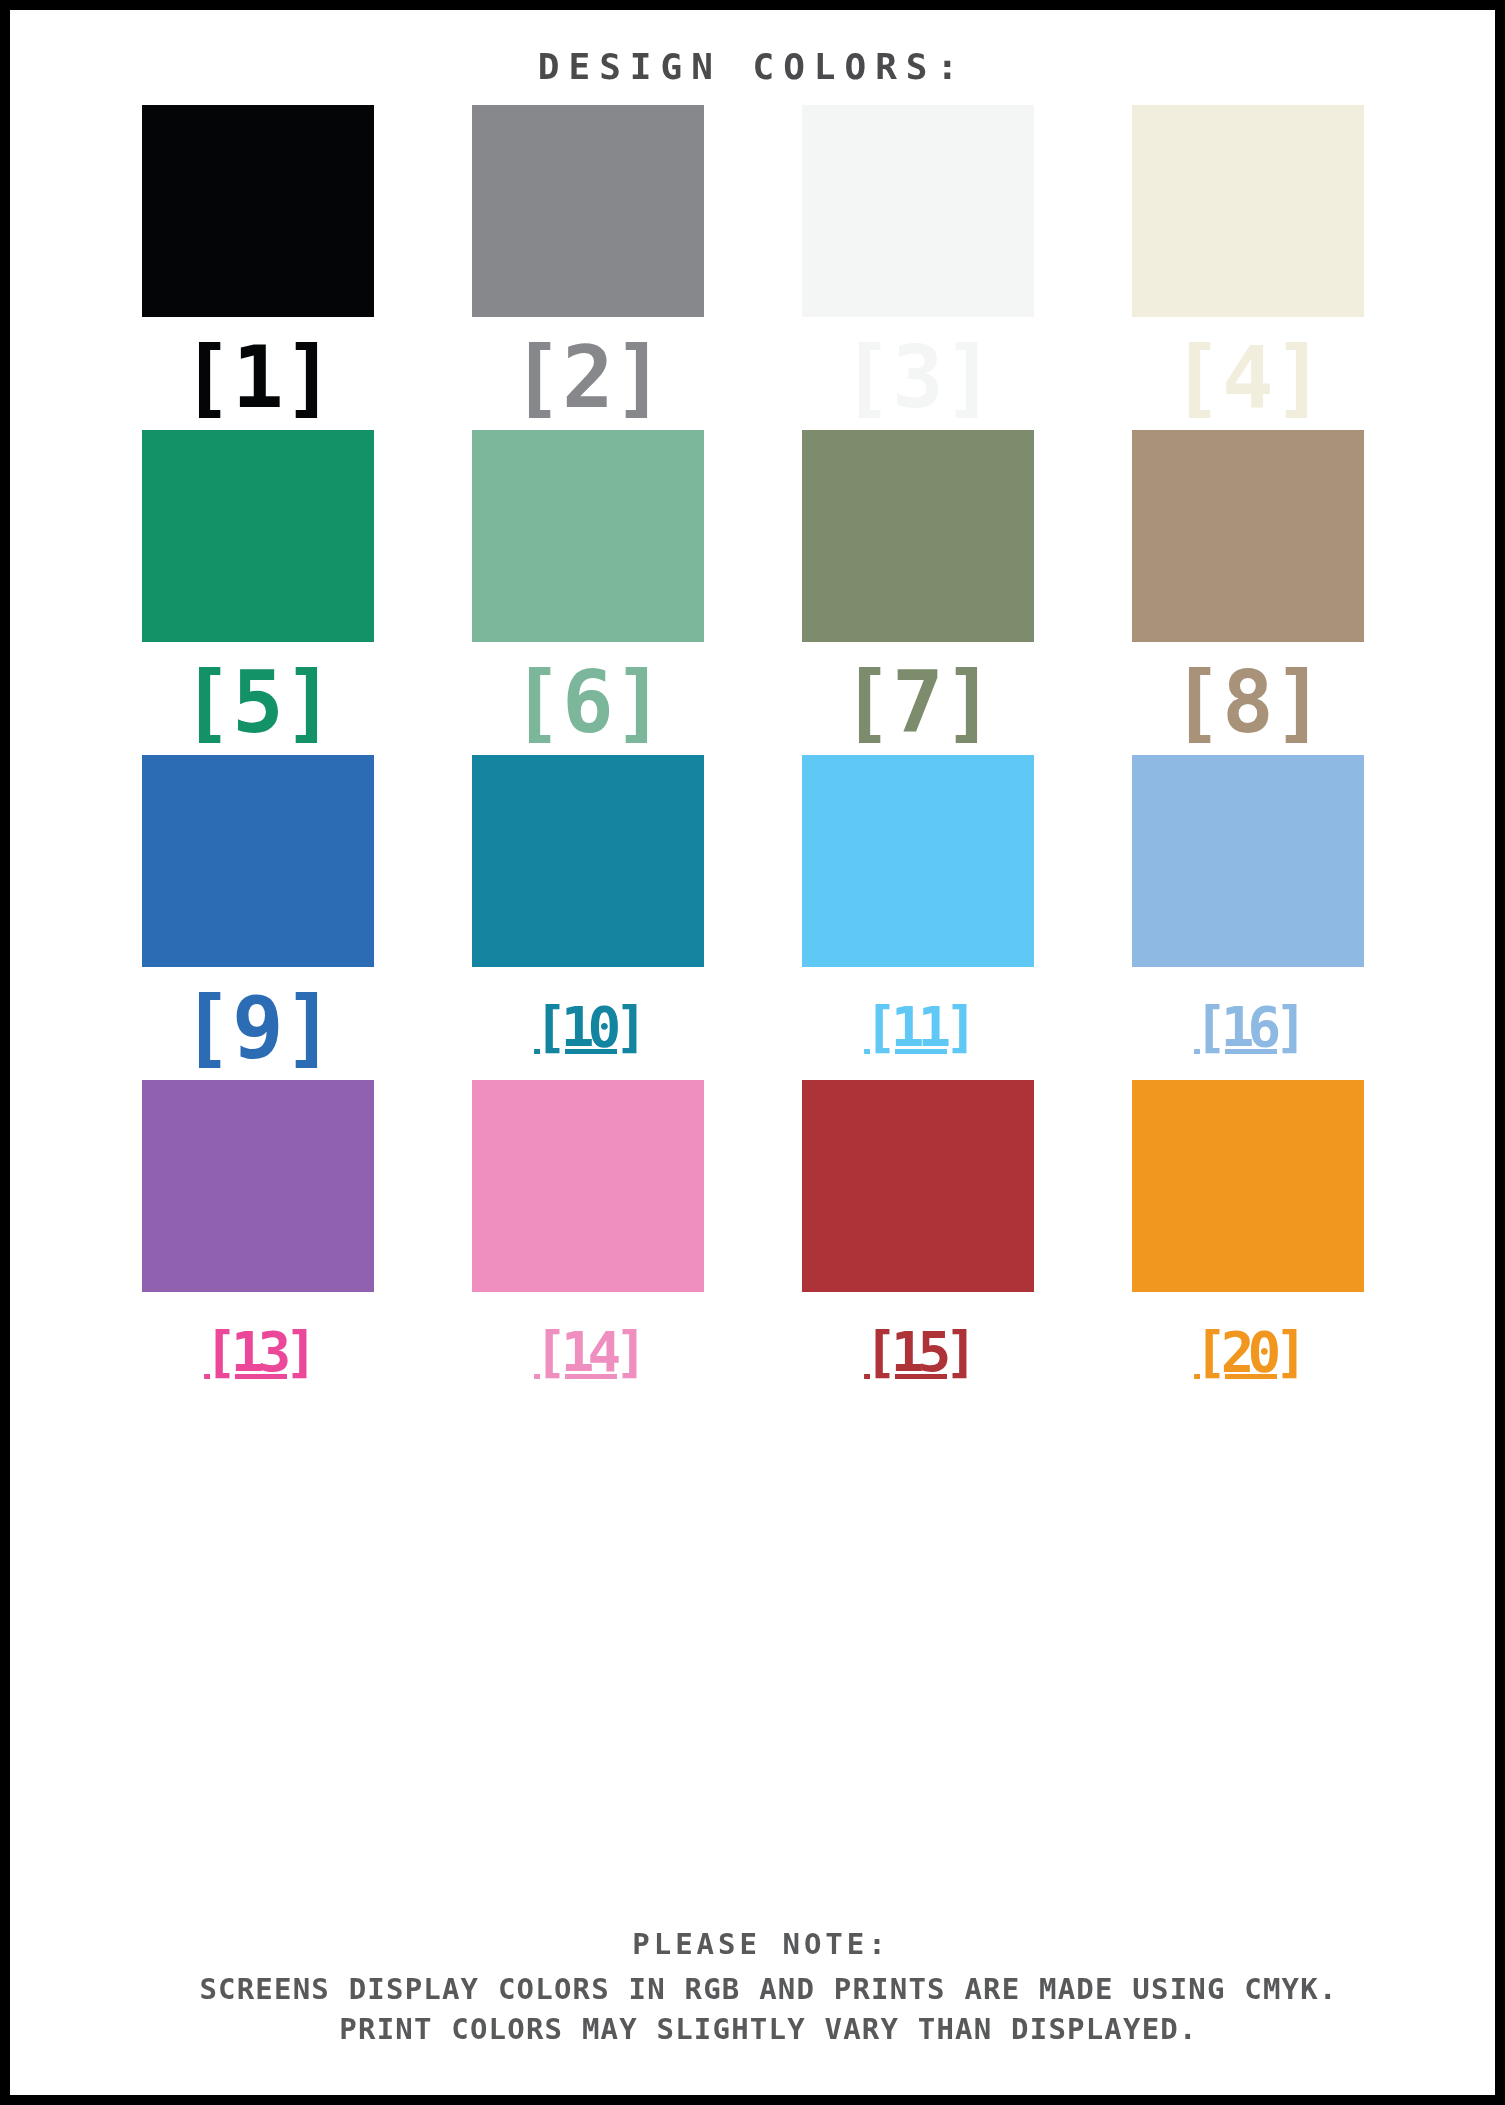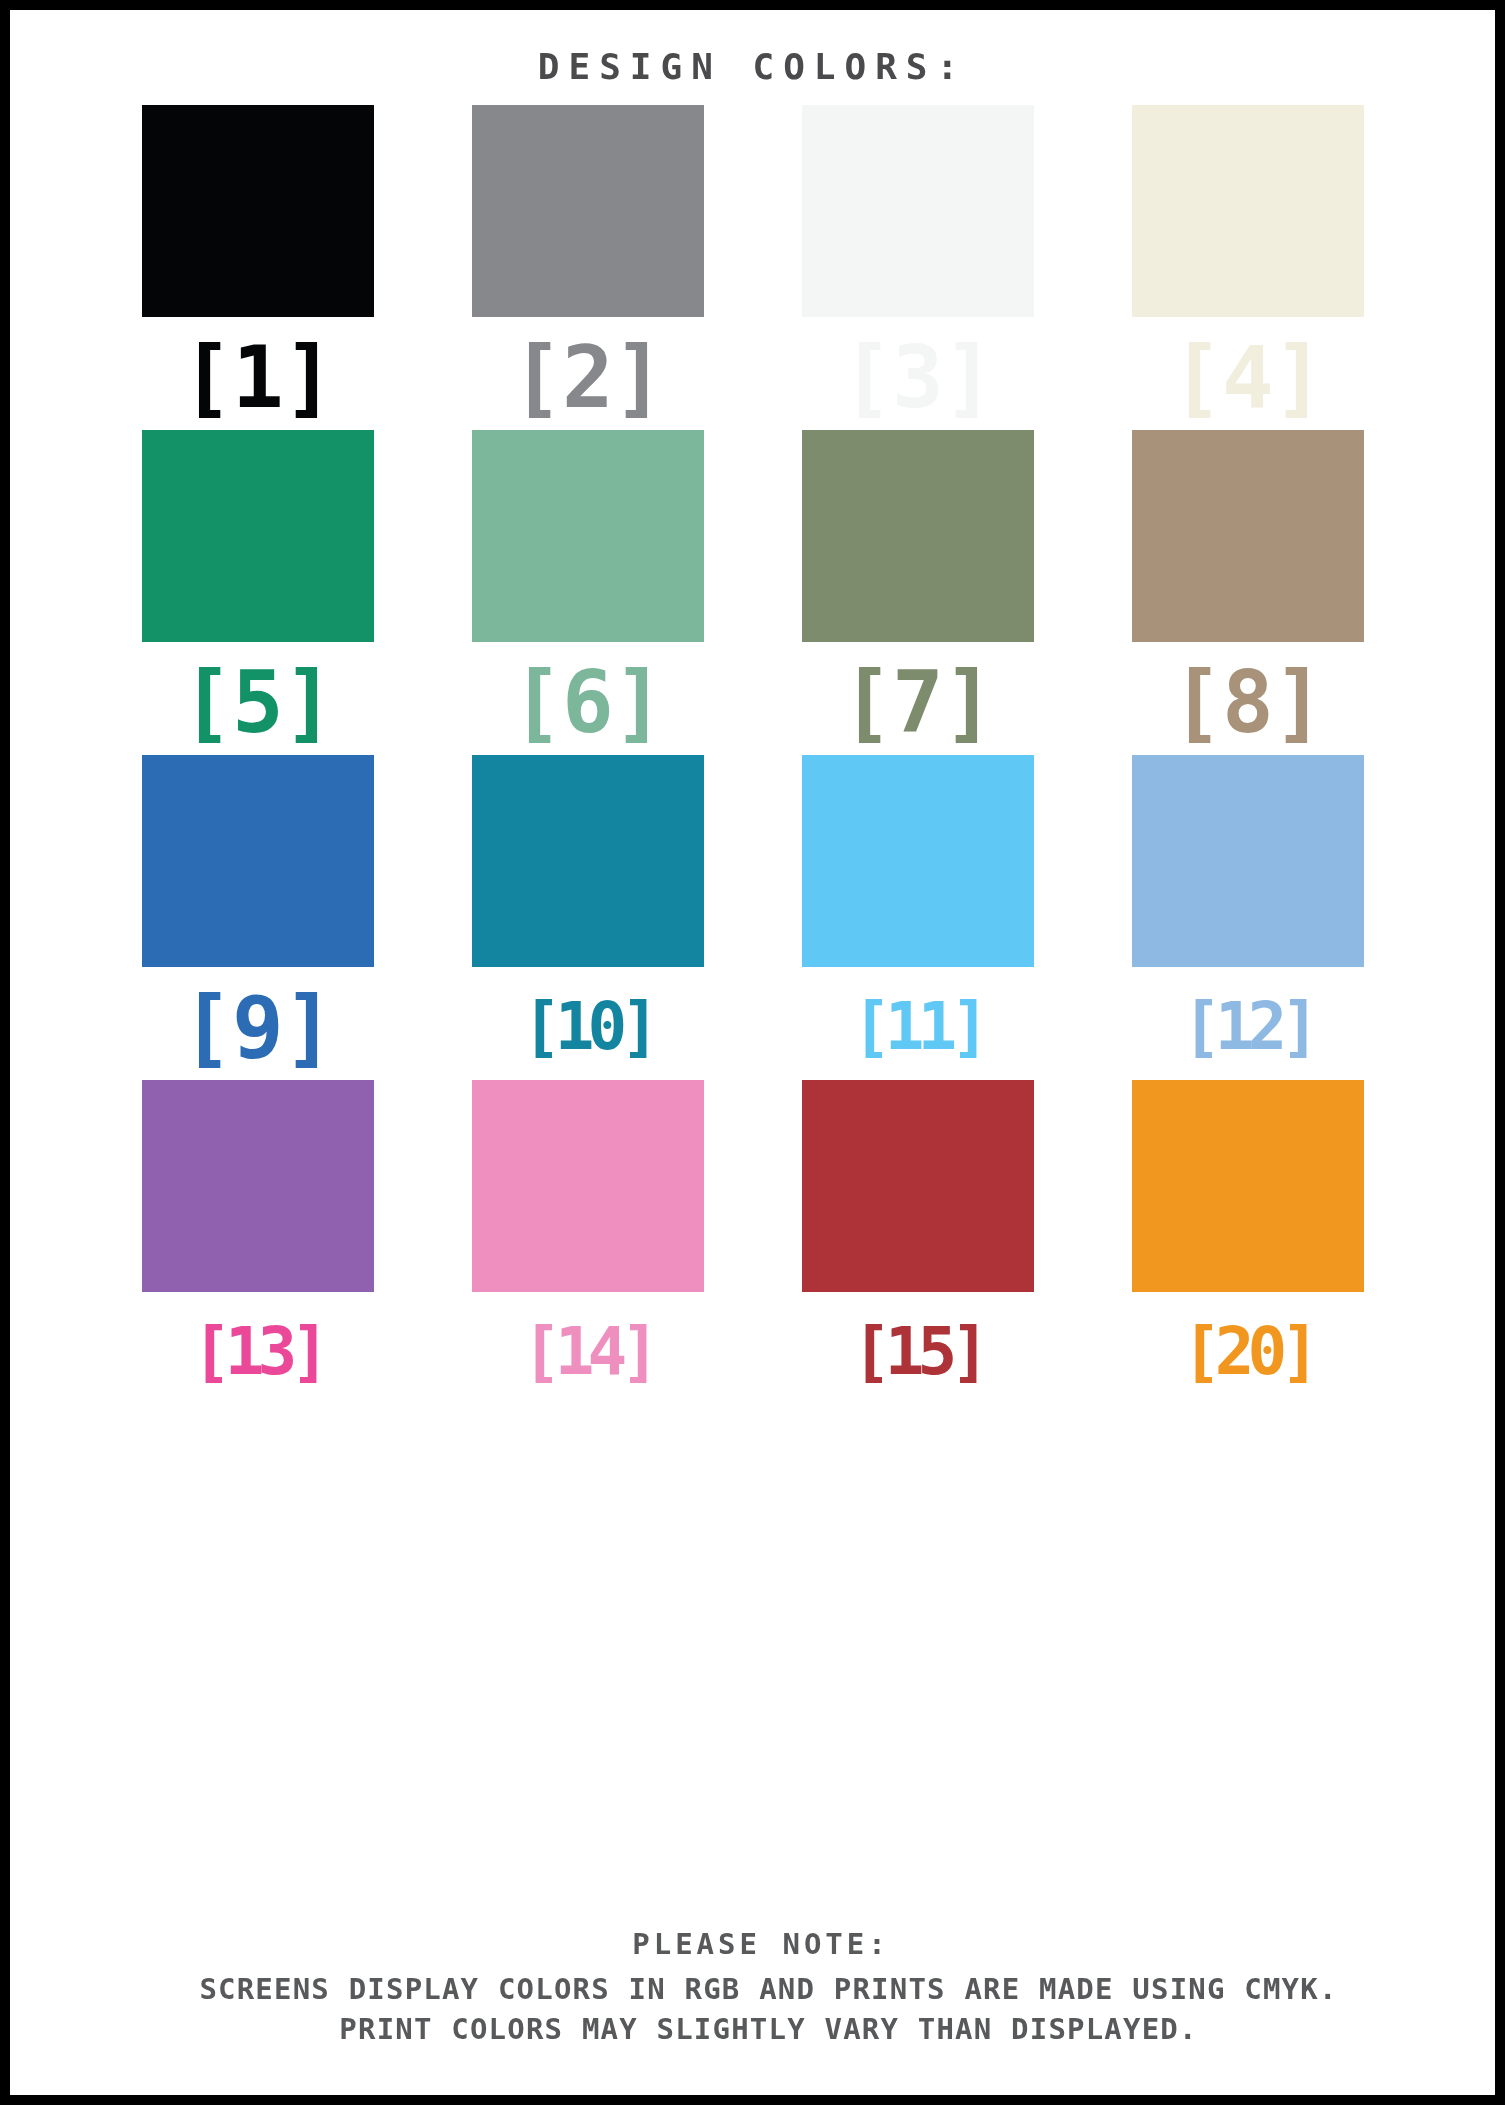--- a/index.html
+++ b/index.html
@@ -75,22 +75,23 @@
     font-family: "DejaVu Sans Mono", "Liberation Mono", monospace;
     font-weight: bold;
     font-size: 86px;
     line-height: 100px;
     letter-spacing: -1px;
     text-align: center;
     margin-top: 10px;
     white-space: pre;
   }
   .swatch-label.wide {
-    font-size: 66px;
+    font-size: 56px;
     letter-spacing: -7px;
+    text-decoration: underline;
   }
 
   
   .note {
     position: absolute;
     left: 17px;
     right: 0;
     bottom: 46px;
     text-align: center;
     font-family: "DejaVu Sans Mono", "Liberation Mono", monospace;
@@ -159,21 +160,21 @@
         <div class="cell">
           <div class="swatch" style="background: rgb(19, 133, 160);"></div>
           <div class="swatch-label wide" style="color: rgb(19, 133, 160);">[10]</div>
         </div>
         <div class="cell">
           <div class="swatch" style="background: rgb(95, 200, 244);"></div>
           <div class="swatch-label wide" style="color: rgb(95, 200, 244);">[11]</div>
         </div>
         <div class="cell">
           <div class="swatch" style="background: rgb(141, 185, 227);"></div>
-          <div class="swatch-label wide" style="color: rgb(141, 185, 227);">[12]</div>
+          <div class="swatch-label wide" style="color: rgb(141, 185, 227);">[16]</div>
         </div>
         <div class="cell">
           <div class="swatch" style="background: rgb(144, 97, 174);"></div>
           <div class="swatch-label wide" style="color: #ec4899;">[13]</div>
         </div>
         <div class="cell">
           <div class="swatch" style="background: rgb(239, 143, 191);"></div>
           <div class="swatch-label wide" style="color: rgb(239, 143, 191);">[14]</div>
         </div>
         <div class="cell">

